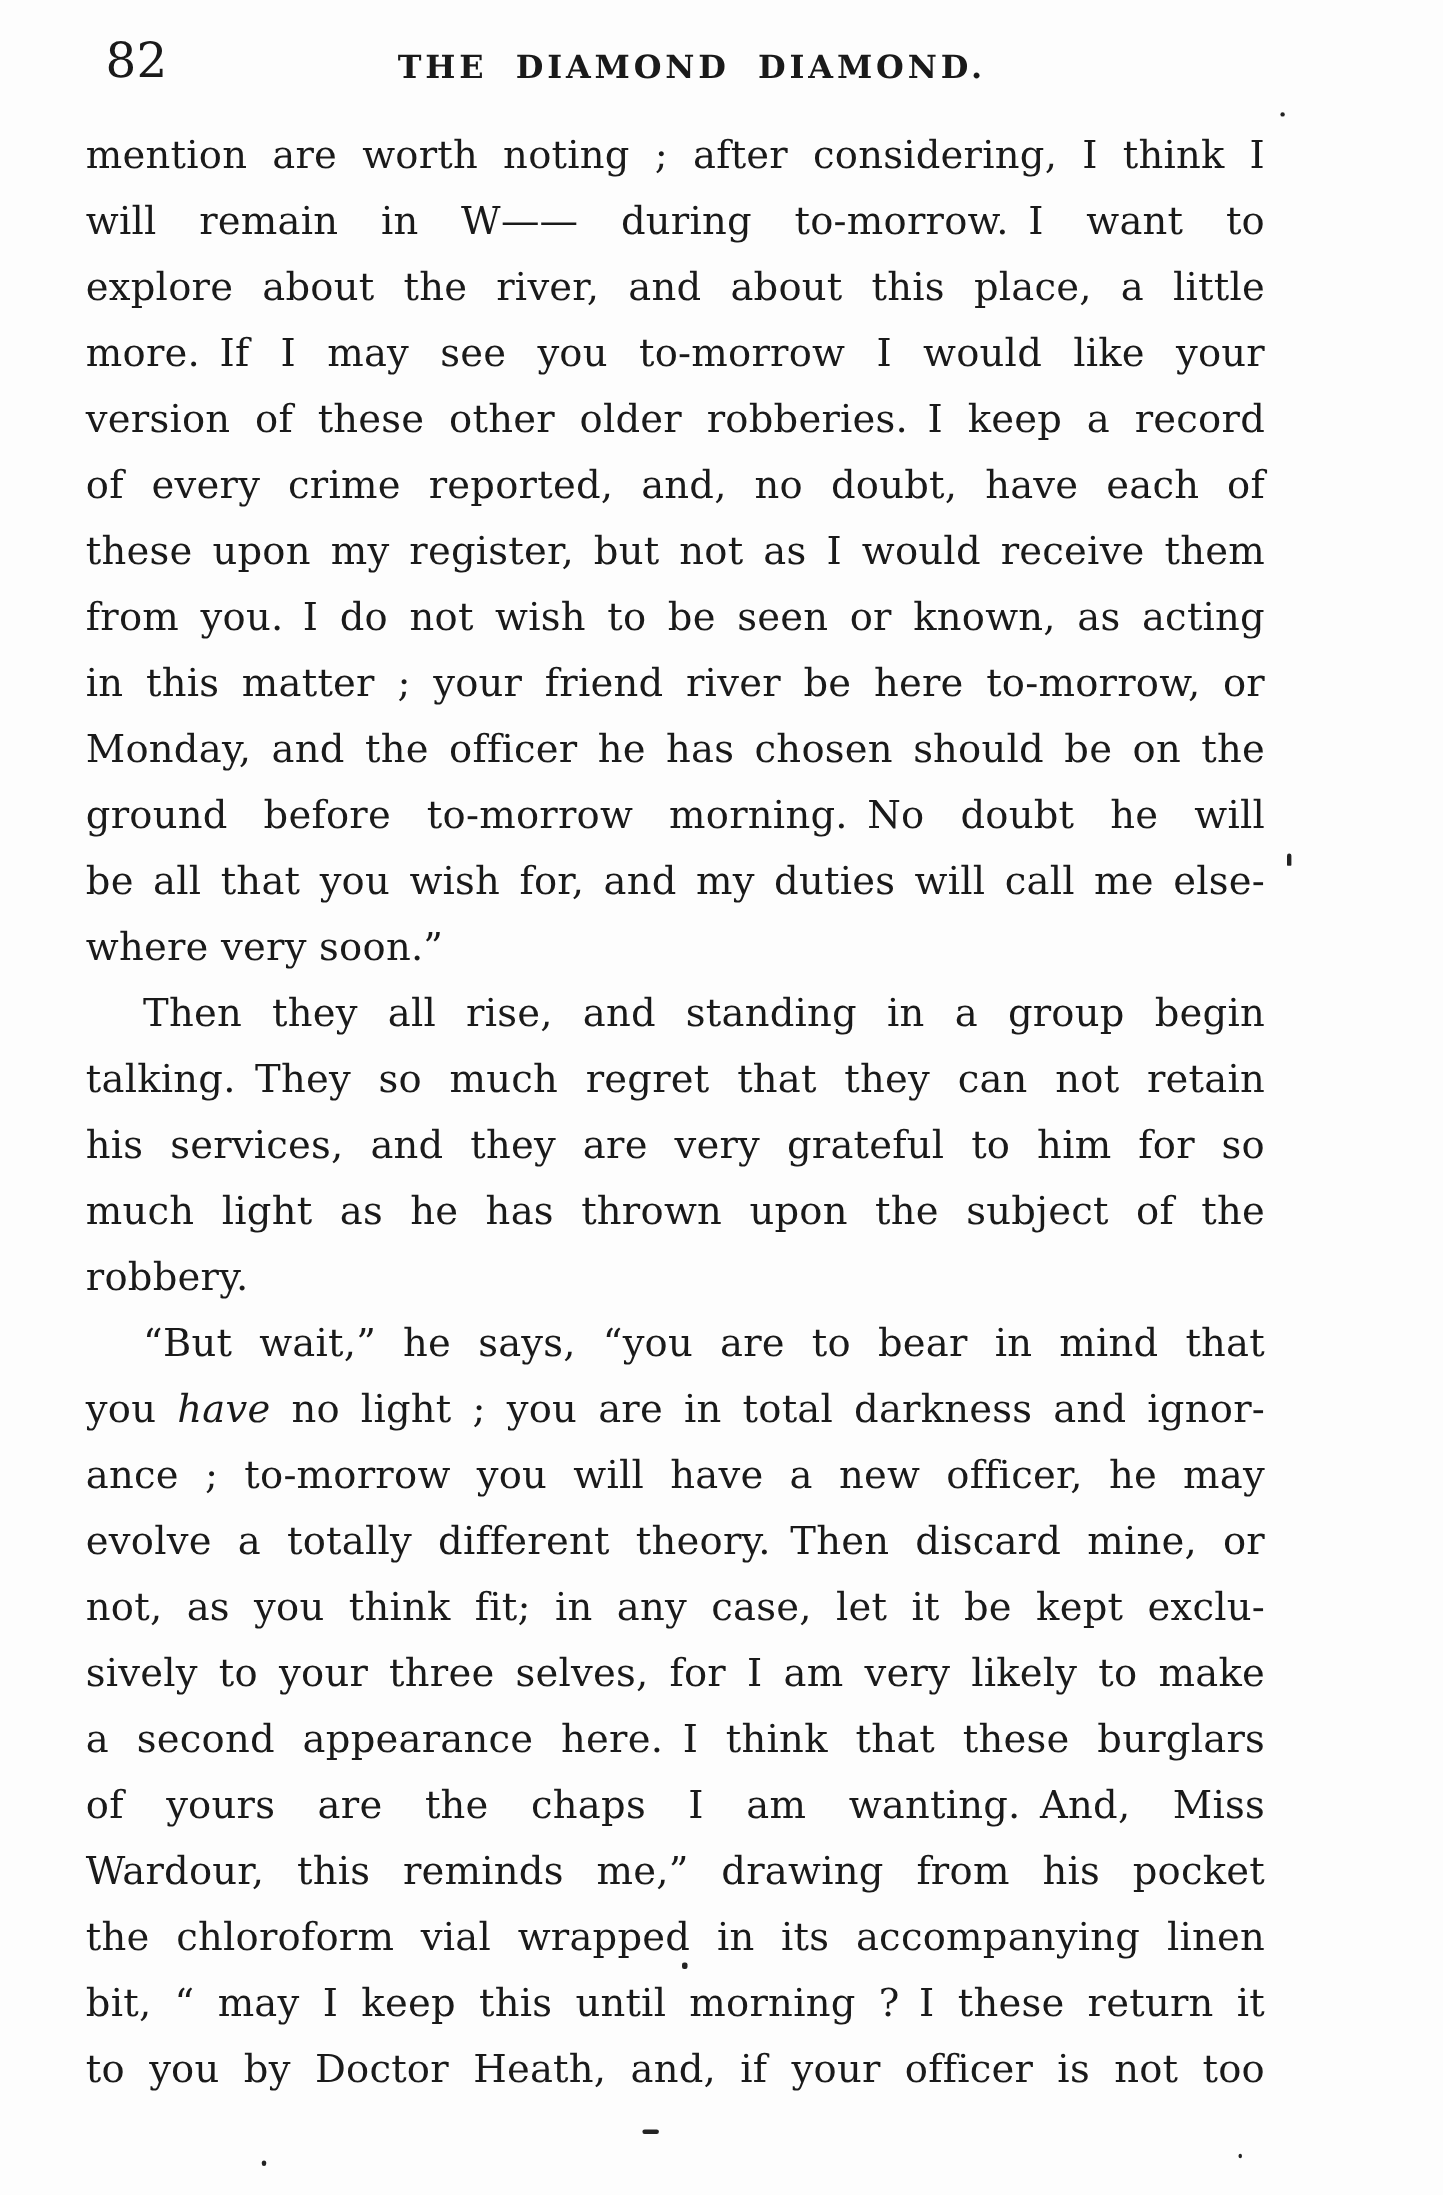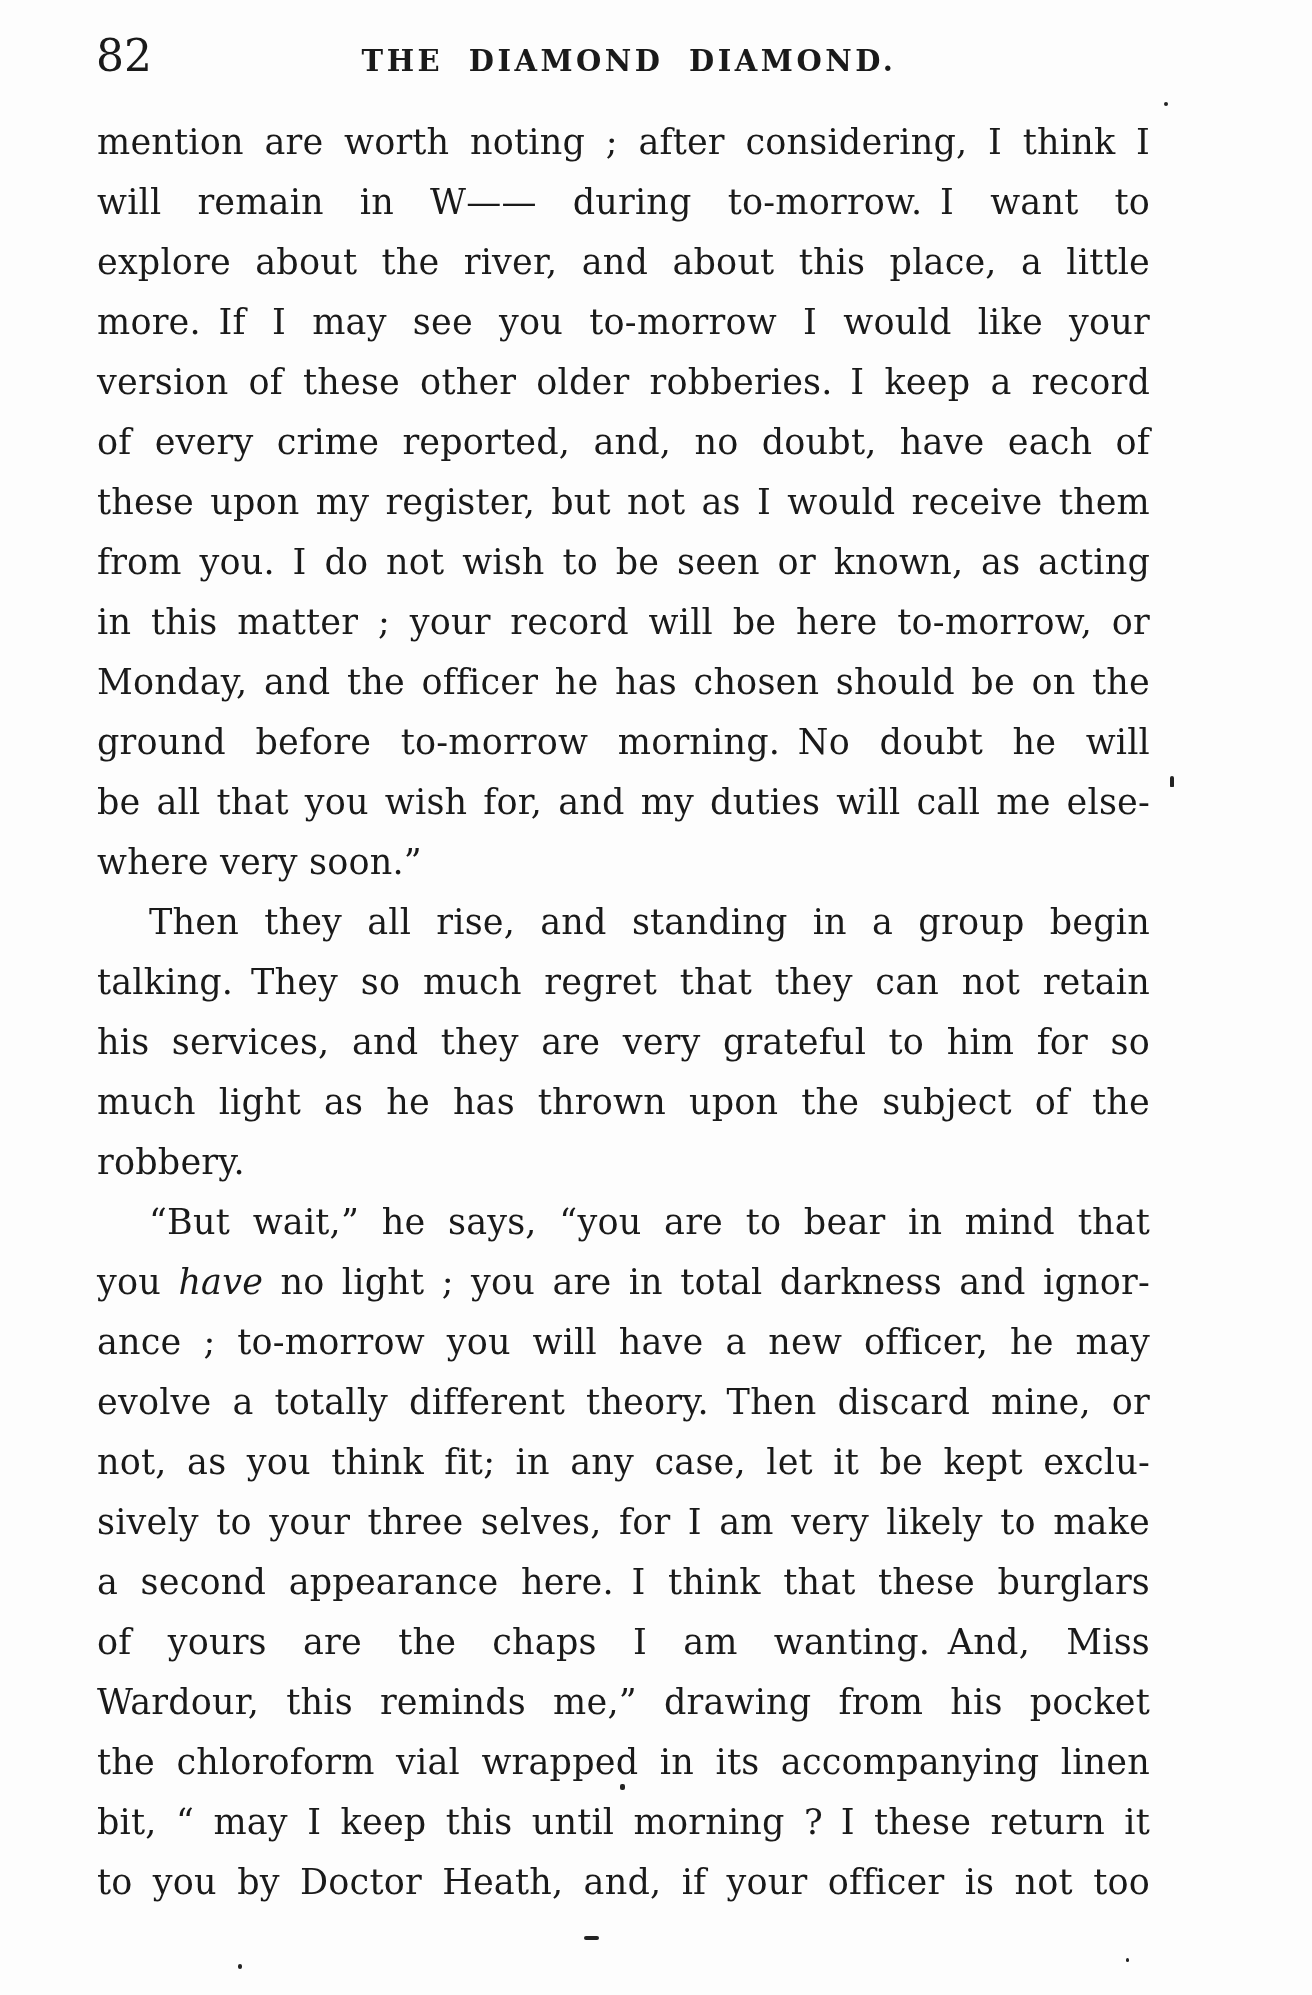--- a/index.html
+++ b/index.html
@@ -17,21 +17,21 @@
     font-size: 44px; line-height: 46px; font-weight: 400;
   }
   .runtitle {
     position: absolute; left: 629px; top: 44px; transform: translateX(-50%);
     font-size: 29px; font-weight: 700;
     letter-spacing: 3.5px; word-spacing: 12px; white-space: nowrap;
   }
   .bodycol { position: absolute; left: 78px; top: 112px; width: 1072px; }
   .line {
     font-size: 35px; line-height: 60px; letter-spacing: 0.2px;
-    text-align: justify; text-align-last: justify; margin-left: 19px;
+    text-align: justify; text-align-last: justify;
   }
   .line.para-end { text-align-last: left; }
   .line.indent { text-indent: 52px; }
   .it { font-style: italic; }
   .speck { position: absolute; background: #232323; border-radius: 2px; }
   .spk1 { left: 620px; top: 1784px; width: 5px;  height: 6px; }
   .spk2 { left: 1170px; top: 776px; width: 4px;  height: 11px; border-radius: 3px 3px 1px 1px; }
   .spk3 { left: 584px; top: 1936px; width: 15px; height: 4px; }
   .spk4 { left: 238px; top: 1964px; width: 4px;  height: 5px; }
   .spk5 { left: 1164px; top: 102px; width: 4px;  height: 4px; }
@@ -48,21 +48,21 @@
 
   <div class="bodycol">
       <div class="line"><span>mention are worth noting ; after considering, I think I</span></div>
       <div class="line"><span>will remain in W—— during to-morrow. I want to</span></div>
       <div class="line"><span>explore about the river, and about this place, a little</span></div>
       <div class="line"><span>more. If I may see you to-morrow I would like your</span></div>
       <div class="line"><span>version of these other older robberies. I keep a record</span></div>
       <div class="line"><span>of every crime reported, and, no doubt, have each of</span></div>
       <div class="line"><span>these upon my register, but not as I would receive them</span></div>
       <div class="line"><span>from you. I do not wish to be seen or known, as acting</span></div>
-      <div class="line"><span>in this matter ; your record will be here to-morrow, or</span></div>
+      <div class="line"><span>in this matter ; your friend river be here to-morrow, or</span></div>
       <div class="line"><span>Monday, and the officer he has chosen should be on the</span></div>
       <div class="line"><span>ground before to-morrow morning. No doubt he will</span></div>
       <div class="line"><span>be all that you wish for, and my duties will call me else-</span></div>
       <div class="line para-end"><span>where very soon.”</span></div>
       <div class="line indent"><span>Then they all rise, and standing in a group begin</span></div>
       <div class="line"><span>talking. They so much regret that they can not retain</span></div>
       <div class="line"><span>his services, and they are very grateful to him for so</span></div>
       <div class="line"><span>much light as he has thrown upon the subject of the</span></div>
       <div class="line para-end"><span>robbery.</span></div>
       <div class="line indent"><span>“But wait,” he says, “you are to bear in mind that</span></div>

